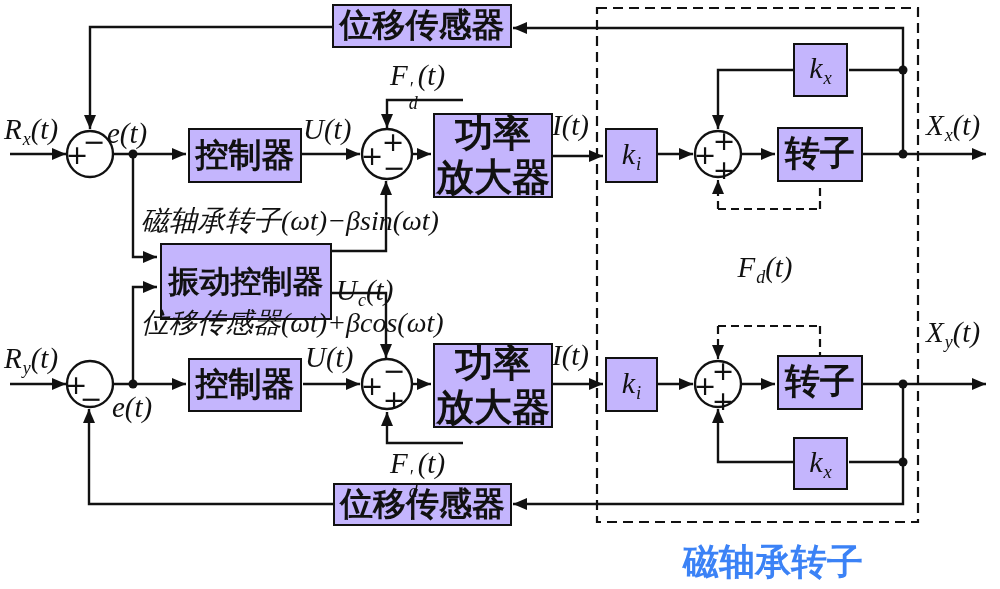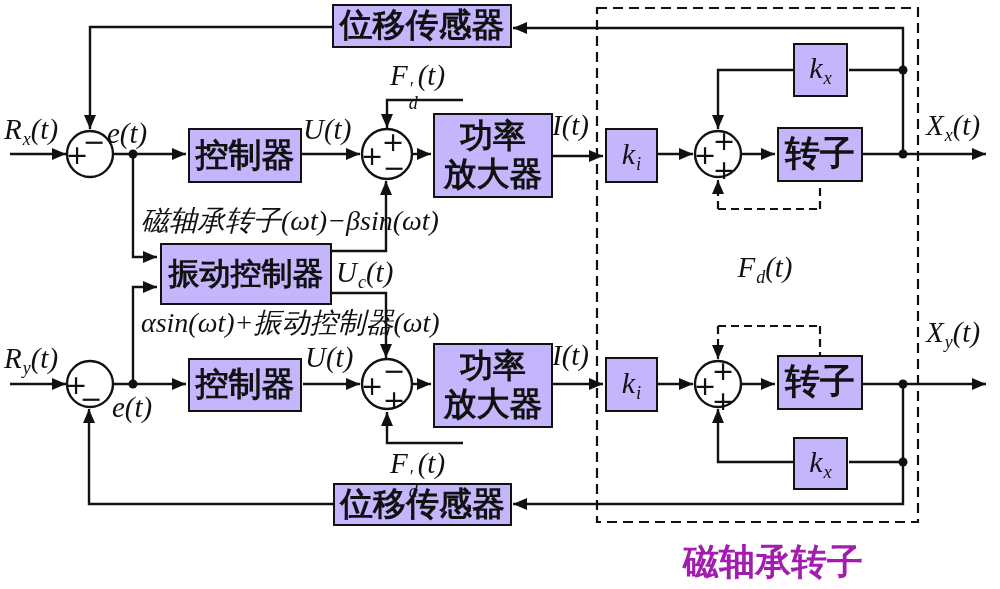--- a/index.html
+++ b/index.html
@@ -11,37 +11,37 @@
 
   
   .blk {
     position:absolute; box-sizing:border-box; background:#c4b5fd;
     border:2.5px solid #111; display:flex; align-items:center; justify-content:center;
     text-align:center; font-weight:600; line-height:1.15; white-space:nowrap;
   }
   .cjk33 { font-size:33px; }
   .cjk31 { font-size:31px; }
   .cjk35 { font-size:35px; }
-  .amp { flex-direction:column; font-size:33px; }
+  .amp { flex-direction:column; font-size:38px; }
 
   
   .mlabel {
     position:absolute; font-style:italic; font-size:29px; line-height:1;
     white-space:nowrap; color:#111;
   }
   .mlabel.small { font-size:28px; }
   .ctr { text-align:center; }
   .sb { font-size:0.62em; font-style:italic; vertical-align:-0.32em; margin-left:1px; }
   .sp { font-size:0.6em; vertical-align:0.55em; margin-left:1px; }
   .stk {
     display:inline-flex; flex-direction:column; align-items:flex-start;
     font-size:0.62em; line-height:0.78; vertical-align:-0.55em; margin-left:1px;
   }
   .gain { font-style:italic; font-size:30px; font-weight:400; }
-  .cjk-label { position:absolute; font-size:36px; font-weight:600; white-space:nowrap; color:#a21caf; }
+  .cjk-label { position:absolute; font-size:36px; font-weight:600; white-space:nowrap; color:#3b82f6; }
   svg text.sgn { font-family:"DejaVu Sans", sans-serif; font-size:27px; fill:#111; }
 </style>
 </head>
 <body>
 
 <div class="stage">
 
   <svg class="wires" viewBox="0 0 1000 589">
     <defs>
       <marker id="ah" markerUnits="userSpaceOnUse" markerWidth="16" markerHeight="14" refX="14" refY="6" orient="auto">
@@ -145,21 +145,21 @@
   </div>
   <div class="blk gain" style="left:605px; top:128px; width:53px; height:55px;">
     <span><span>k</span><span class="sb">i</span></span>
   </div>
   <div class="blk cjk35" style="left:777px; top:127px; width:86px; height:55px;">
     <span>转子</span>
   </div>
   <div class="blk gain" style="left:793px; top:43px; width:55px; height:54px;">
     <span><span>k</span><span class="sb">x</span></span>
   </div>
-  <div class="blk cjk31" style="left:160px; top:243px; width:172px; height:62px;">
+  <div class="blk cjk31" style="left:160px; top:243px; width:172px; height:77px;">
     <span>振动控制器</span>
   </div>
   <div class="blk cjk33" style="left:188px; top:358px; width:114px; height:54px;">
     <span>控制器</span>
   </div>
   <div class="blk amp" style="left:433px; top:343px; width:120px; height:85px;">
     <span>功率</span>
     <span>放大器</span>
   </div>
   <div class="blk gain" style="left:605px; top:357px; width:53px; height:55px;">
@@ -184,24 +184,24 @@
     <span>F</span><span class="stk">
         <span>′</span>
         <span>d</span>
       </span><span>(t)</span>
   </div>
   <div class="mlabel" style="left:552px; top:111px;">I(t)</div>
   <div class="mlabel" style="left:926px; top:111px;">
     <span>X</span><span class="sb">x</span><span>(t)</span>
   </div>
   <div class="mlabel small" style="left:141px; top:207px;">磁轴承转子(ωt)−βsin(ωt)</div>
-  <div class="mlabel" style="left:336px; top:258px;text-align:center;">
+  <div class="mlabel" style="left:336px; top:276px;text-align:center;">
     <span>U</span><span class="sb">c</span><span>(t)</span>
   </div>
-  <div class="mlabel small" style="left:141px; top:309px;">αsin(ωt)+振动控制器(ωt)</div>
+  <div class="mlabel small" style="left:141px; top:309px;">位移传感器(ωt)+βcos(ωt)</div>
   <div class="mlabel" style="left:4px; top:344px;">
     <span>R</span><span class="sb">y</span><span>(t)</span>
   </div>
   <div class="mlabel" style="left:112px; top:393px;">e(t)</div>
   <div class="mlabel" style="left:305px; top:343px;">U(t)</div>
   <div class="mlabel" style="left:390px; top:449px;">
     <span>F</span><span class="stk">
         <span>′</span>
         <span>d</span>
       </span><span>(t)</span>

